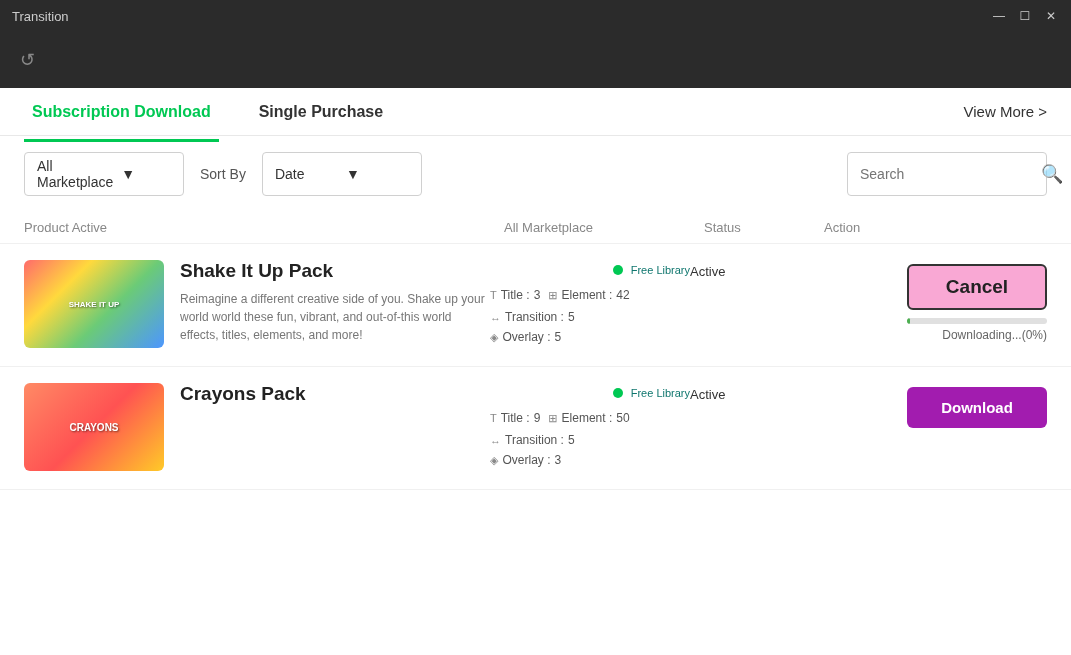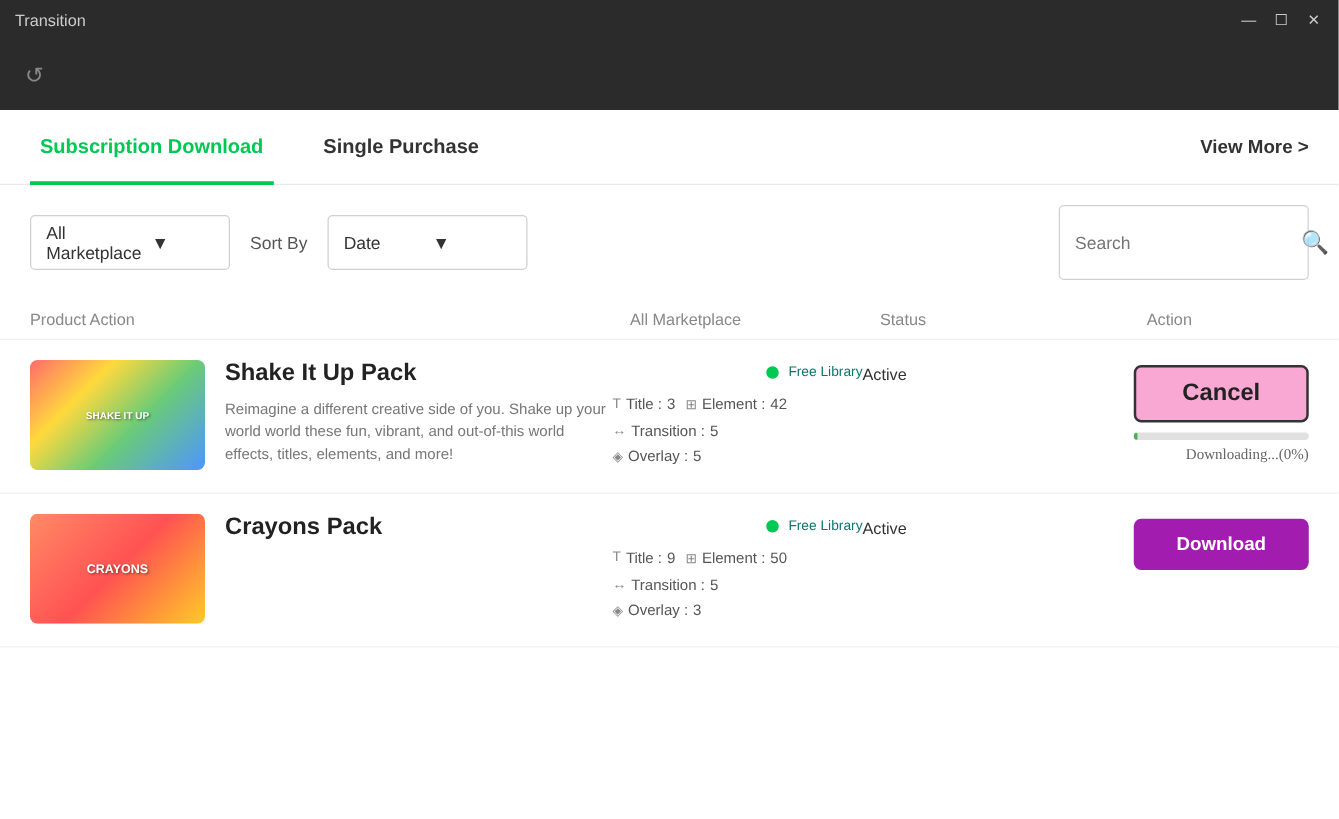--- a/index.html
+++ b/index.html
@@ -59,21 +59,21 @@
       overflow-y: auto;
       position: relative;
     }
 
     
     .tabs {
       display: flex;
       align-items: center;
       padding: 0 24px;
       border-bottom: 1px solid #e8e8e8;
-      height: 60px;
+      height: 48px;
       position: relative;
     }
     .tab {
       font-size: 16px;
       font-weight: 600;
       padding: 0 8px;
       height: 60px;
       display: flex;
       align-items: center;
       cursor: pointer;
@@ -89,21 +89,21 @@
       position: absolute;
       bottom: 0;
       left: 0;
       right: 0;
       height: 3px;
       background: #00c853;
     }
     .view-more {
       margin-left: auto;
       font-size: 15px;
-      font-weight: 700;
+      font-weight: 400;
       color: #333;
       cursor: pointer;
     }
 
     
     .filter-bar {
       display: flex;
       align-items: center;
       padding: 16px 24px;
       gap: 16px;
@@ -136,21 +136,21 @@
       white-space: nowrap;
       text-align: right;
     }
     .search-box {
       margin-left: auto;
       display: flex;
       align-items: center;
       border: 1px solid #d0d0d0;
       border-radius: 4px;
       padding: 0 12px;
-      height: 60px;
+      height: 44px;
       width: 200px;
       background: #fff;
     }
     .search-box input {
       border: none;
       outline: none;
       font-size: 14px;
       flex: 1;
       color: #333;
     }
@@ -165,21 +165,21 @@
       display: flex;
       align-items: center;
       padding: 8px 24px;
       font-size: 13px;
       color: #888;
       border-bottom: 1px solid #f0f0f0;
     }
     .col-product { flex: 0 0 480px; }
     .col-marketplace { flex: 0 0 200px; }
     .col-status { flex: 0 0 120px; }
-    .col-action { flex: 1; text-align: center; }
+    .col-action { flex: 1; text-align: left; }
 
     
     .product-row {
       display: flex;
       align-items: flex-start;
       padding: 16px 24px;
       border-bottom: 1px solid #f0f0f0;
       min-height: 120px;
     }
     .product-thumbnail {
@@ -307,21 +307,20 @@
       font-size: 15px;
       font-weight: 600;
       cursor: pointer;
       color: #fff;
       min-width: 140px;
       text-align: center;
     }
     .progress-area {
       margin-top: 8px;
       width: 140px;
-      font-family: Liberation Serif, serif;
     }
     .progress-bar-bg {
       height: 6px;
       background: #e0e0e0;
       border-radius: 3px;
       overflow: hidden;
       margin-bottom: 4px;
     }
     .progress-bar-fill {
       height: 100%;
@@ -372,21 +371,21 @@
       <span>Date</span>
       <span class="dropdown-arrow">▼</span>
     </div>
     <div class="search-box">
       <input type="text" placeholder="Search" style="">
       <span class="search-icon-btn">🔍</span>
     </div>
   </div>
 
   <div class="table-header">
-    <div class="col-product">Product Action</div>
+    <div class="col-product">Product Active</div>
     <div class="col-marketplace">All Marketplace</div>
     <div class="col-status">Status</div>
     <div class="col-action">Action</div>
   </div>
 
   <div class="product-row">
     <div class="product-thumbnail">
       <div class="thumb-shake"></div>
     </div>
     <div class="product-info">

